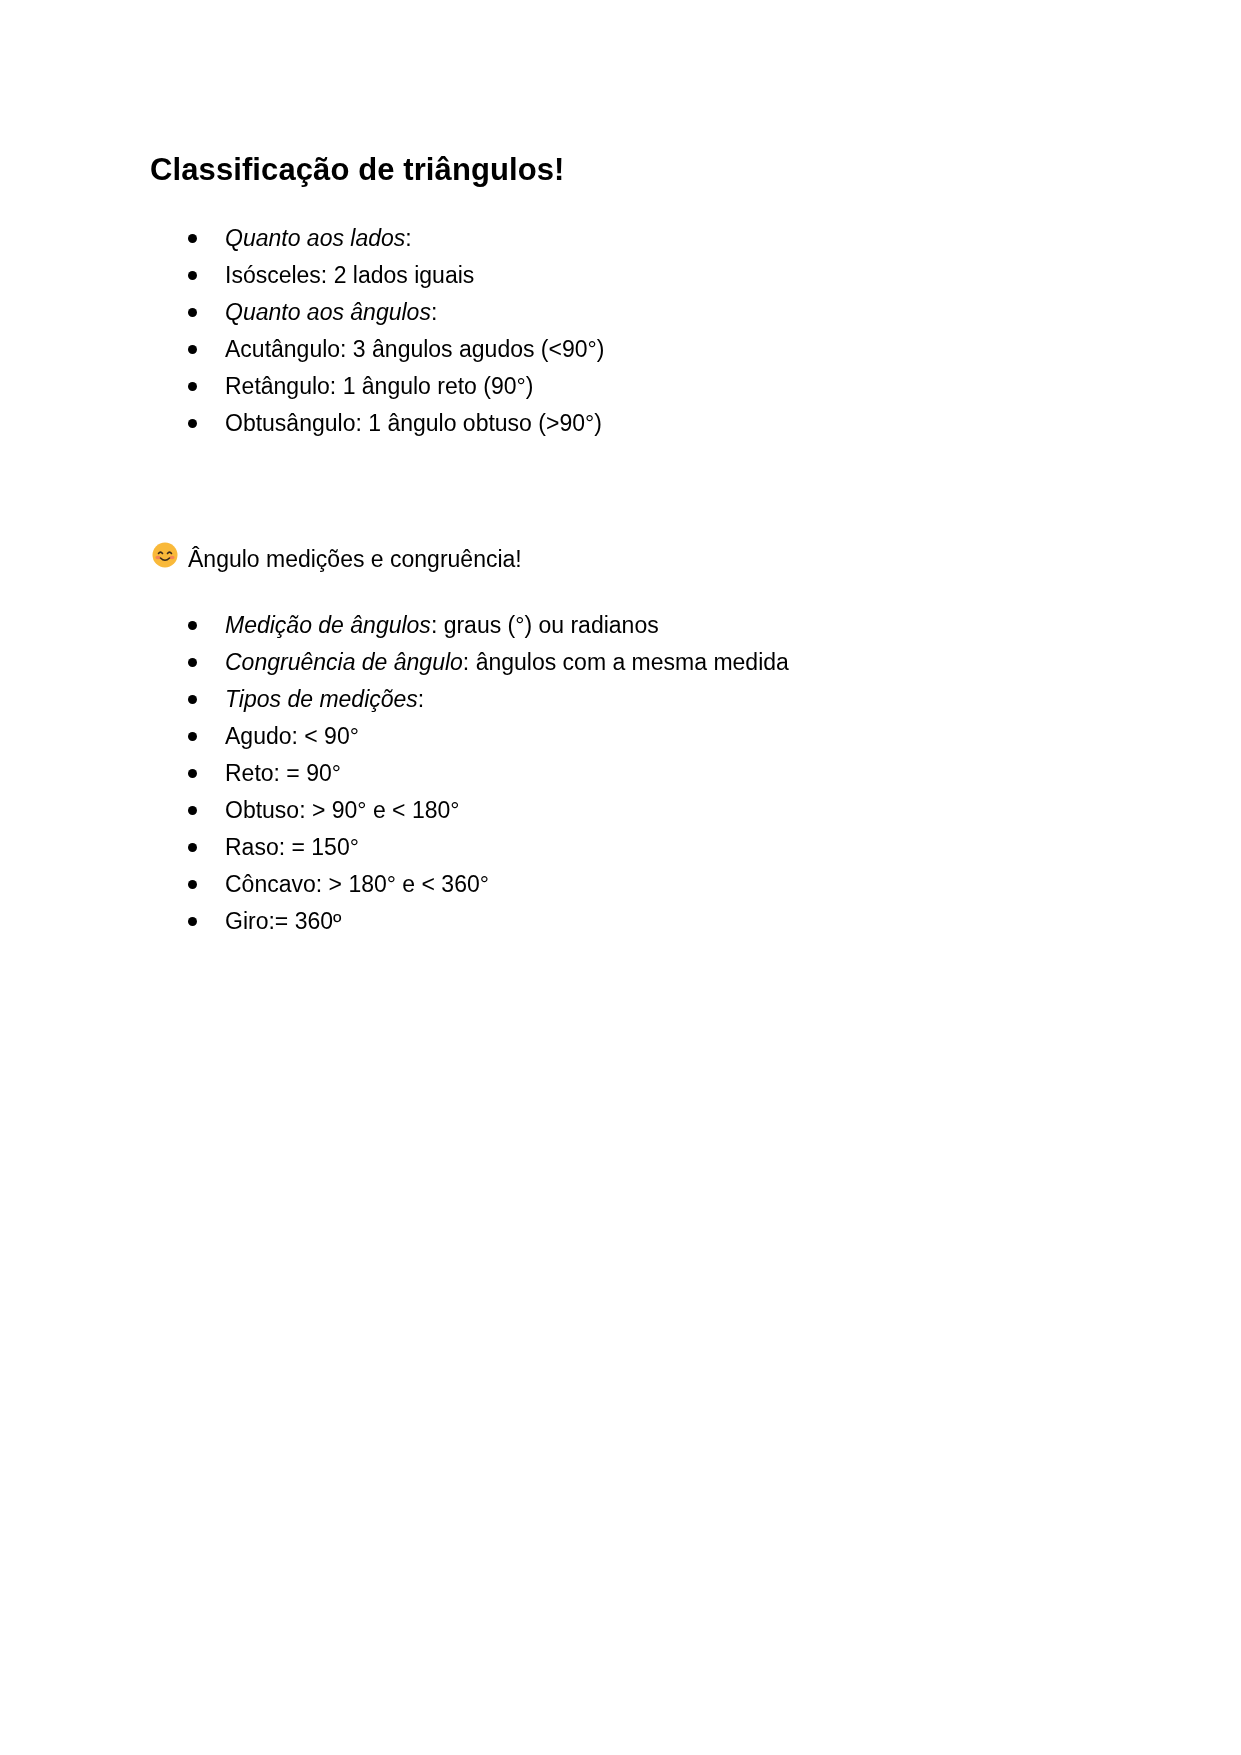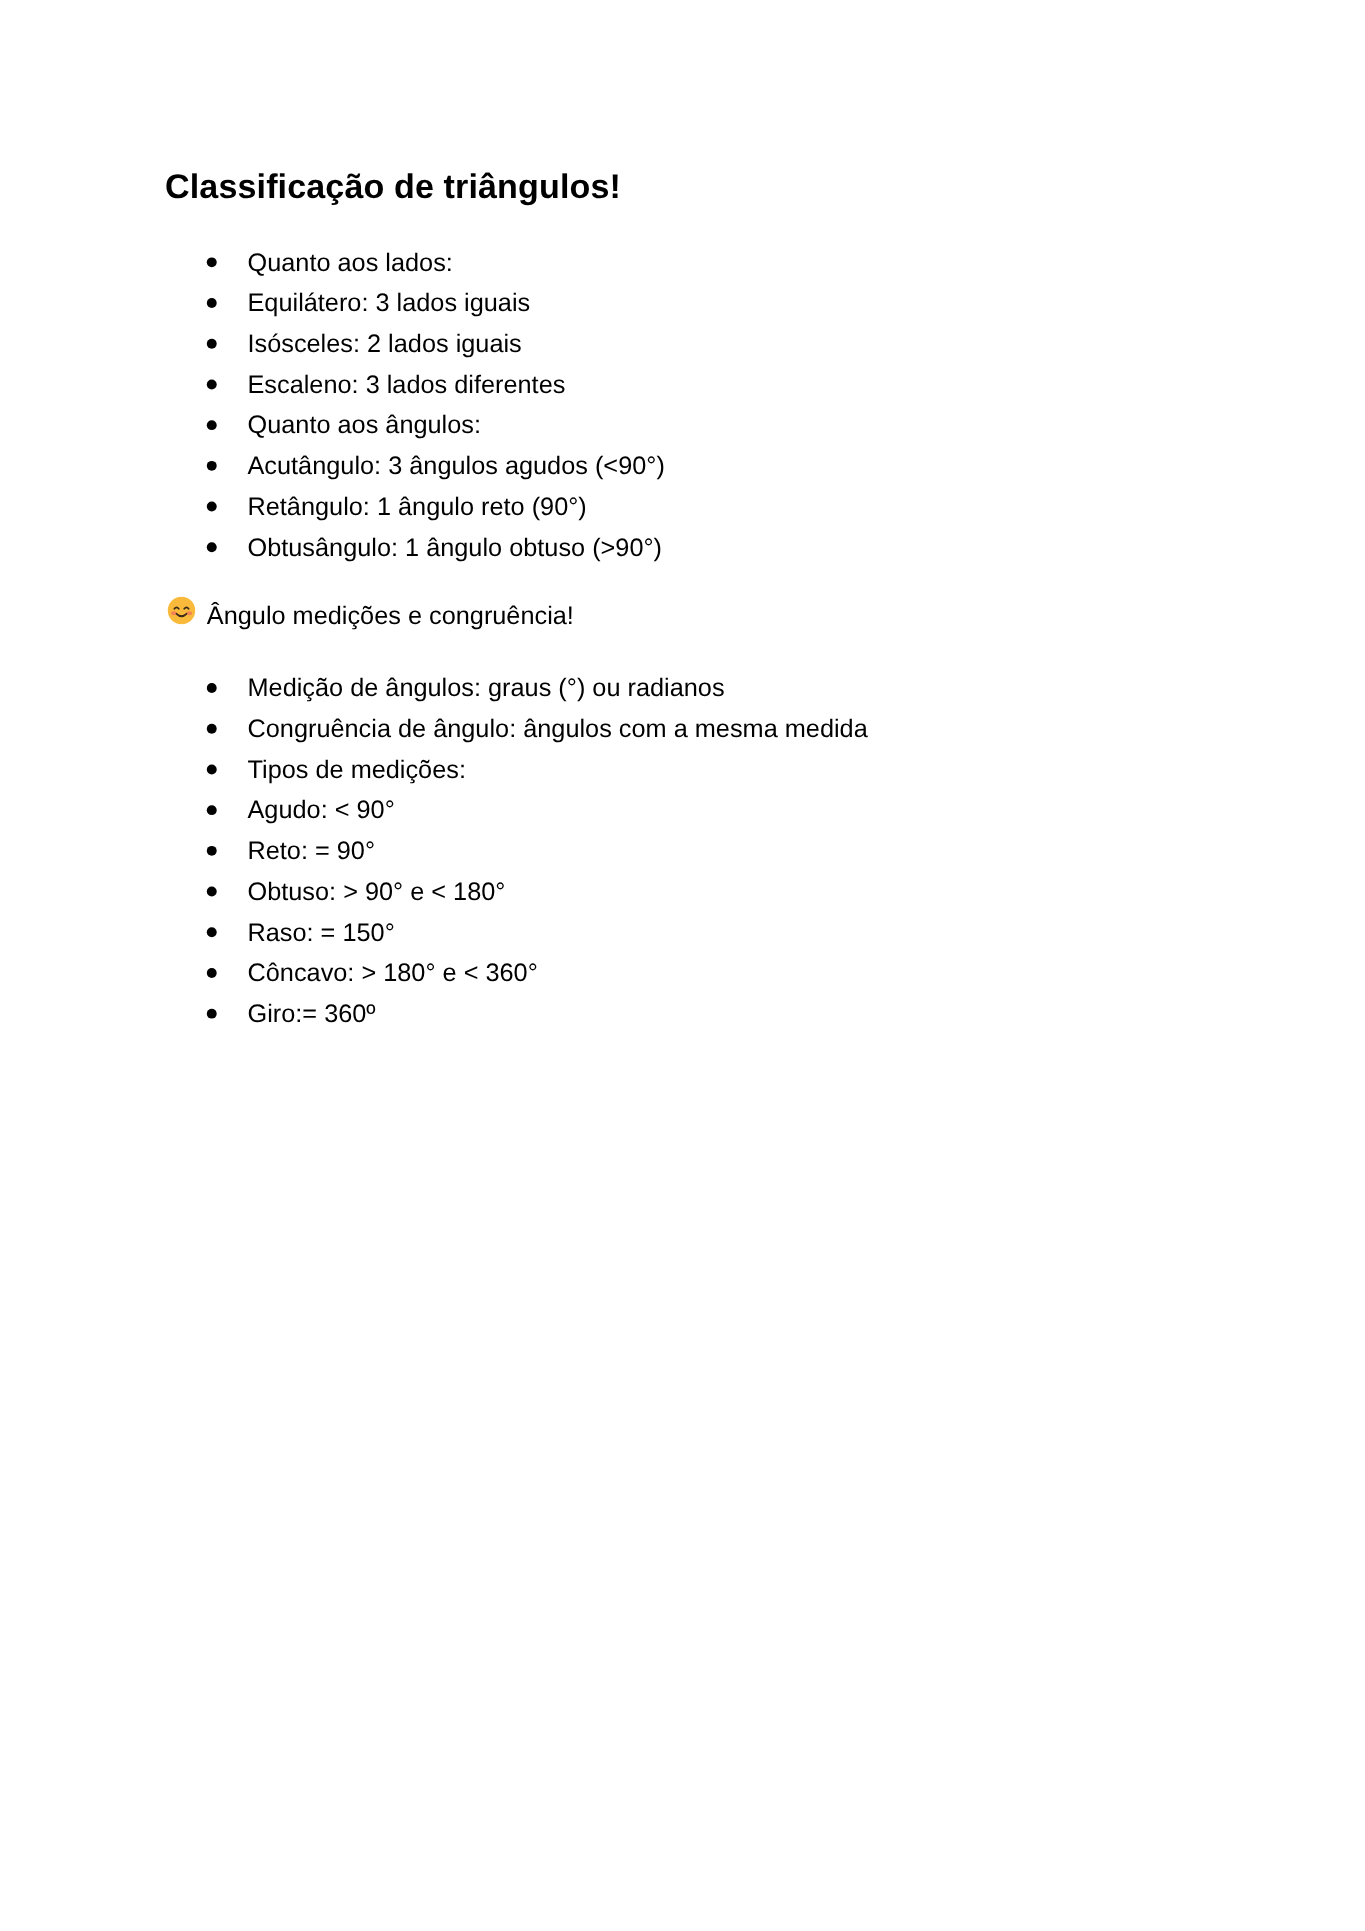--- a/index.html
+++ b/index.html
@@ -51,21 +51,21 @@
       position: absolute;
       left: 0;
       top: 14px;
       width: 9px;
       height: 9px;
       border-radius: 50%;
       background: #000000;
     }
     .list1 { top: 220px; }
     .list2 { top: 607px; }
-    .em { }
+    .em { font-style: italic; }
     .subhead {
       position: absolute;
       left: 152px;
       top: 542px;
       font-size: 23px;
       line-height: 34px;
       white-space: nowrap;
       display: flex;
       align-items: flex-start;
     }
@@ -79,23 +79,21 @@
   </style>
 </head>
 <body>
 
 <div class="page">
 
   <h1 class="title">Classificação de triângulos!</h1>
 
   <ul class="list list1">
     <li><span class="bullet"></span><span class="em">Quanto aos lados</span><span>:</span></li>
-    <li><span class="bullet"></span><span class="em"></span><span>Equilátero: 3 lados iguais</span></li>
     <li><span class="bullet"></span><span class="em"></span><span>Isósceles: 2 lados iguais</span></li>
-    <li><span class="bullet"></span><span class="em"></span><span>Escaleno: 3 lados diferentes</span></li>
     <li><span class="bullet"></span><span class="em">Quanto aos ângulos</span><span>:</span></li>
     <li><span class="bullet"></span><span class="em"></span><span>Acutângulo: 3 ângulos agudos (&lt;90°)</span></li>
     <li><span class="bullet"></span><span class="em"></span><span>Retângulo: 1 ângulo reto (90°)</span></li>
     <li><span class="bullet"></span><span class="em"></span><span>Obtusângulo: 1 ângulo obtuso (&gt;90°)</span></li>
   </ul>
 
   <div class="subhead">
     <span class="emoji">
       <svg width="26" height="26" viewBox="0 0 26 26">
         <circle cx="13" cy="13" r="12.5" fill="#F9B93A"></circle>

